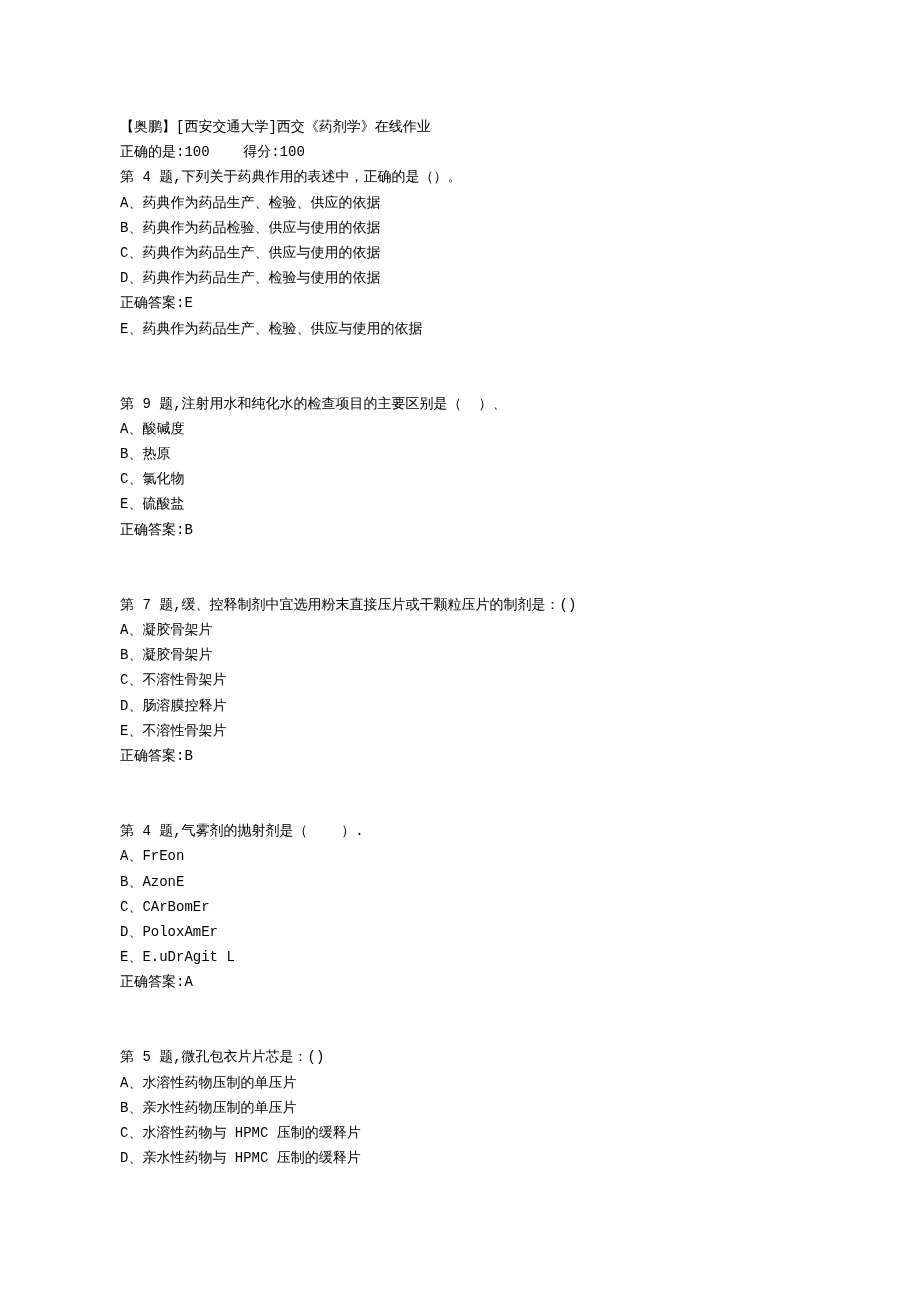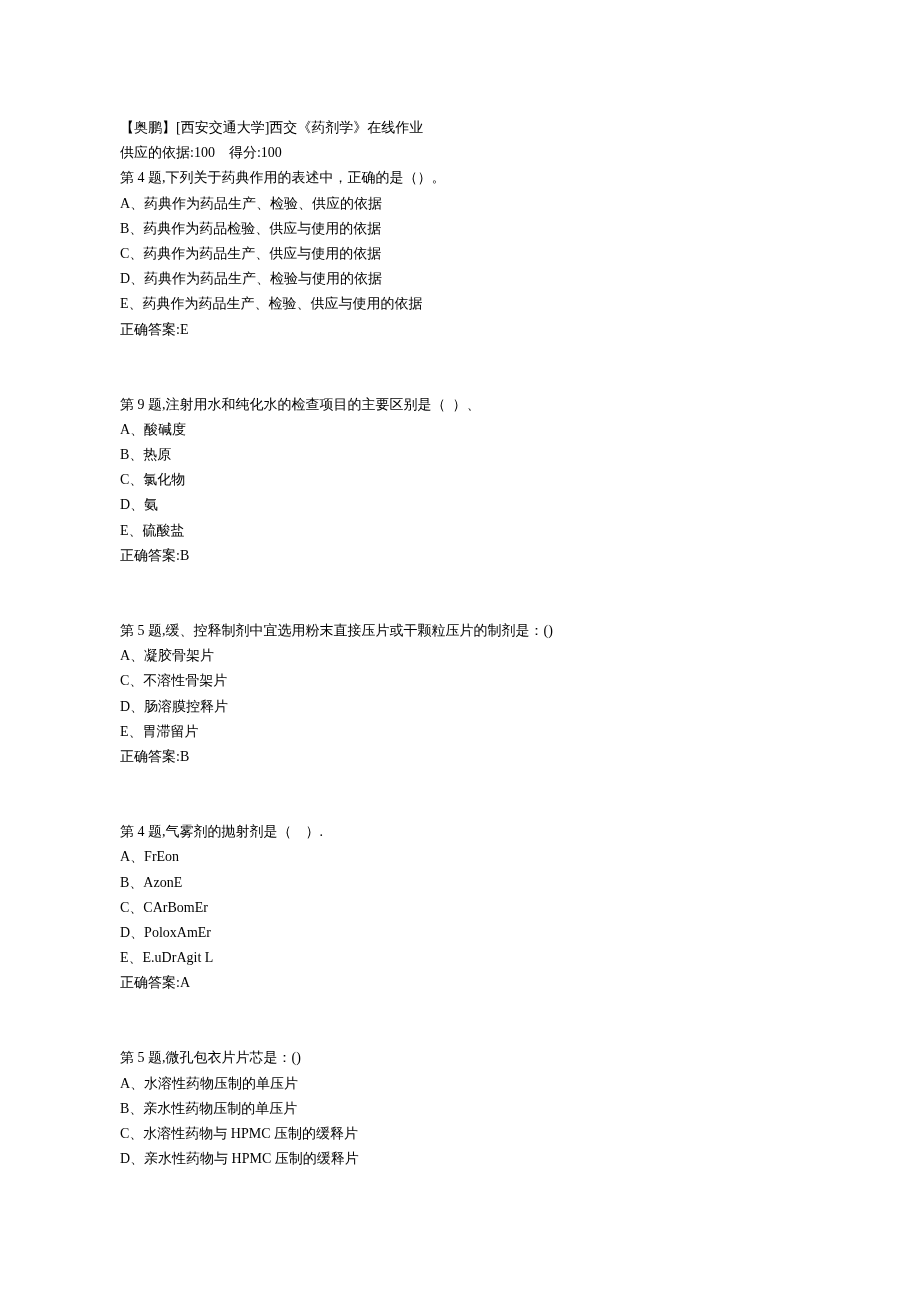--- a/index.html
+++ b/index.html
@@ -1,18 +1,19 @@
 <!DOCTYPE html>
 <html><head>
   <meta charset="utf-8">
   <style>
     * {
       margin: 0;
       padding: 0;
       box-sizing: border-box;
+      font-family: Liberation Mono, monospace;
     }
     body {
       background: #ffffff;
       font-family: "SimSun", "宋体", serif;
       font-size: 14px;
       line-height: 1.8;
       color: #000000;
       padding: 115px 120px 60px 120px;
       width: 920px;
     }
@@ -21,46 +22,46 @@
     }
     .question-block {
       margin-bottom: 50px;
     }
   </style>
 </head>
 <body>
 
 <div class="question-block">
   <div class="line">【奥鹏】[西安交通大学]西交《药剂学》在线作业</div>
-  <div class="line">供应的依据:100    得分:100</div>
+  <div class="line">正确的是:100    得分:100</div>
 <div class="line">第 4 题,下列关于药典作用的表述中，正确的是（）。</div>
     <div class="line">A、药典作为药品生产、检验、供应的依据</div>
     <div class="line">B、药典作为药品检验、供应与使用的依据</div>
     <div class="line">C、药典作为药品生产、供应与使用的依据</div>
     <div class="line">D、药典作为药品生产、检验与使用的依据</div>
+    <div class="line">正确答案:E</div>
     <div class="line">E、药典作为药品生产、检验、供应与使用的依据</div>
-    <div class="line">正确答案:E</div>
   </div>
 
 <div id="questions-container">
     <div class="question-block">
       <div class="line">第 9 题,注射用水和纯化水的检查项目的主要区别是（  ）、</div>
       <div class="line">A、酸碱度</div>
       <div class="line">B、热原</div>
       <div class="line">C、氯化物</div>
-      <div class="line">D、氨</div>
       <div class="line">E、硫酸盐</div>
       <div class="line">正确答案:B</div>
     </div>
     <div class="question-block">
-      <div class="line">第 5 题,缓、控释制剂中宜选用粉末直接压片或干颗粒压片的制剂是：()</div>
+      <div class="line">第 7 题,缓、控释制剂中宜选用粉末直接压片或干颗粒压片的制剂是：()</div>
       <div class="line">A、凝胶骨架片</div>
+      <div class="line">B、凝胶骨架片</div>
       <div class="line">C、不溶性骨架片</div>
       <div class="line">D、肠溶膜控释片</div>
-      <div class="line">E、胃滞留片</div>
+      <div class="line">E、不溶性骨架片</div>
       <div class="line">正确答案:B</div>
     </div>
     <div class="question-block">
       <div class="line">第 4 题,气雾剂的抛射剂是（    ）.</div>
       <div class="line">A、FrEon</div>
       <div class="line">B、AzonE</div>
       <div class="line">C、CArBomEr</div>
       <div class="line">D、PoloxAmEr</div>
       <div class="line">E、E.uDrAgit L</div>
       <div class="line">正确答案:A</div>

